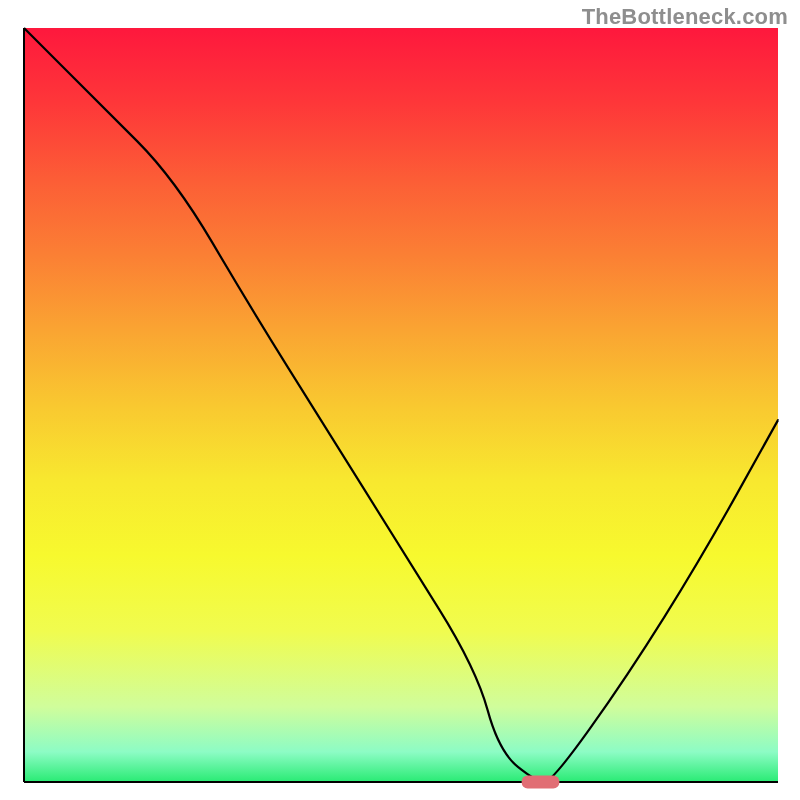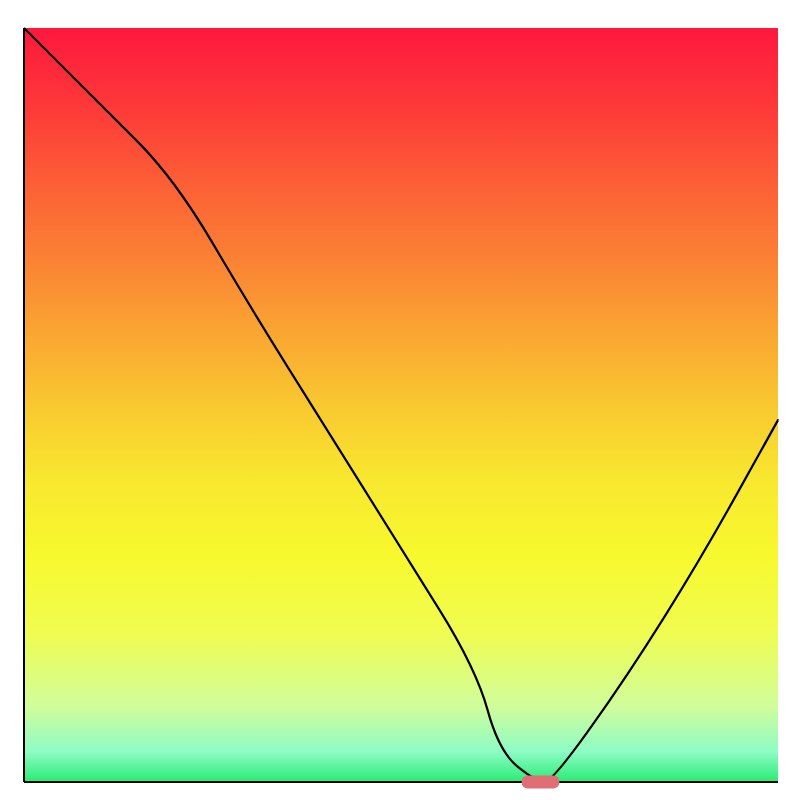--- a/index.html
+++ b/index.html
@@ -32,20 +32,21 @@
     top: 0;
     width: 800px;
     height: 800px;
   }
 </style>
 </head>
 <body>
 
 <div class="chart-container">
 
+  <div class="watermark">TheBottleneck.com</div>
 
   <svg class="plot" viewBox="0 0 800 800">
     <defs>
       <linearGradient id="bg-grad" x1="0" y1="0" x2="0" y2="1">
           <stop offset="0%" stop-color="#fe183d"></stop>
           <stop offset="10%" stop-color="#fe3739"></stop>
           <stop offset="20%" stop-color="#fc5d36"></stop>
           <stop offset="30%" stop-color="#fb7f34"></stop>
           <stop offset="40%" stop-color="#faa432"></stop>
           <stop offset="50%" stop-color="#f9c830"></stop>

